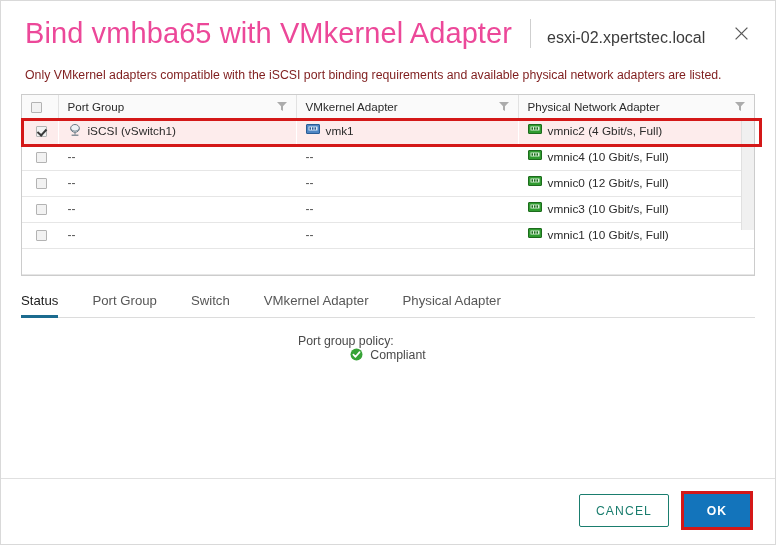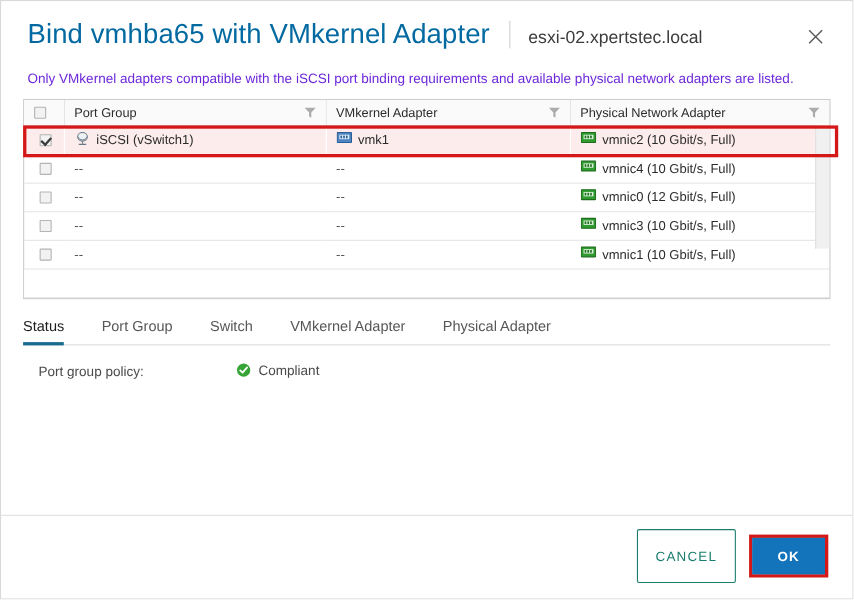--- a/index.html
+++ b/index.html
@@ -23,23 +23,23 @@
   }
 
   
   .dlg-header {
     position: relative;
     padding: 16px 24px 10px 24px;
     display: flex;
     align-items: baseline;
   }
   .dlg-title {
-    font-size: 25px;
+    font-size: 29px;
     font-weight: 400;
-    color: #0369a1;
+    color: #ec4899;
     letter-spacing: 0.1px;
     white-space: nowrap;
   }
   .title-sep {
     width: 1px;
     align-self: stretch;
     background: #cfcfcf;
     margin: 2px 16px 2px 18px;
   }
   .dlg-subtitle {
@@ -58,21 +58,21 @@
     justify-content: center;
     cursor: pointer;
     color: #6b6b6b;
   }
   .close-btn svg { display: block; }
 
   
   .dlg-desc {
     padding: 8px 24px 12px 24px;
     font-size: 12.3px;
-    color: #6d28d9;
+    color: #7f1d1d;
     white-space: nowrap;
   }
 
   
   .table-wrap {
     margin: 0 20px;
     position: relative;
     border: 1px solid #cccccc;
     background: #ffffff;
   }
@@ -238,20 +238,21 @@
   }
 
   
   .status-panel {
     margin: 0 20px;
     padding: 16px 14px 0 14px;
     display: flex;
     align-items: center;
     font-size: 12.3px;
     color: #4a4a4a;
+    flex-direction: column;
   }
   .status-label { width: 180px; }
   .status-value {
     display: flex;
     align-items: flex-start;
     gap: 7px;
     color: #4a4a4a;
   }
 
   .spacer { flex: 1 1 auto; }
@@ -261,21 +262,21 @@
     border-top: 1px solid #e0e0e0;
     padding: 12px 22px 14px 22px;
     display: flex;
     justify-content: flex-end;
     align-items: center;
     gap: 12px;
   }
   .btn {
     font-size: 12.2px;
     letter-spacing: 1.1px;
-    height: 49px;
+    height: 33px;
     min-width: 72px;
     padding: 0 16px;
     cursor: pointer;
     border-radius: 2px;
     display: flex;
     align-items: center;
     justify-content: center;
   }
   .btn-cancel {
     background: #ffffff;
@@ -394,21 +395,21 @@
             <div class="cell-flex">
               <span class="ic">
                 <svg width="14" height="13" viewBox="0 0 14 13">
                   <rect x="0.5" y="1.5" width="13" height="9" rx="0.5" fill="#2f9b2f" stroke="#1d6b1d" stroke-width="1"></rect>
                   <rect x="2.5" y="3.5" width="9" height="4" fill="#d7f0d7"></rect>
                   <rect x="3.5" y="4.3" width="1.5" height="2.4" fill="#1d6b1d"></rect>
                   <rect x="6" y="4.3" width="1.5" height="2.4" fill="#1d6b1d"></rect>
                   <rect x="8.5" y="4.3" width="1.5" height="2.4" fill="#1d6b1d"></rect>
                 </svg>
               </span>
-              <span>vmnic2 (10 Gbit/s, Full)</span>
+              <span>vmnic2 (4 Gbit/s, Full)</span>
             </div>
           </td>
         </tr>
 
         <tr class="grid-row">
           <td class="col-check">
             <span class="cbox"></span>
           </td>
           <td class="col-pg">
             <span class="dash">--</span>

